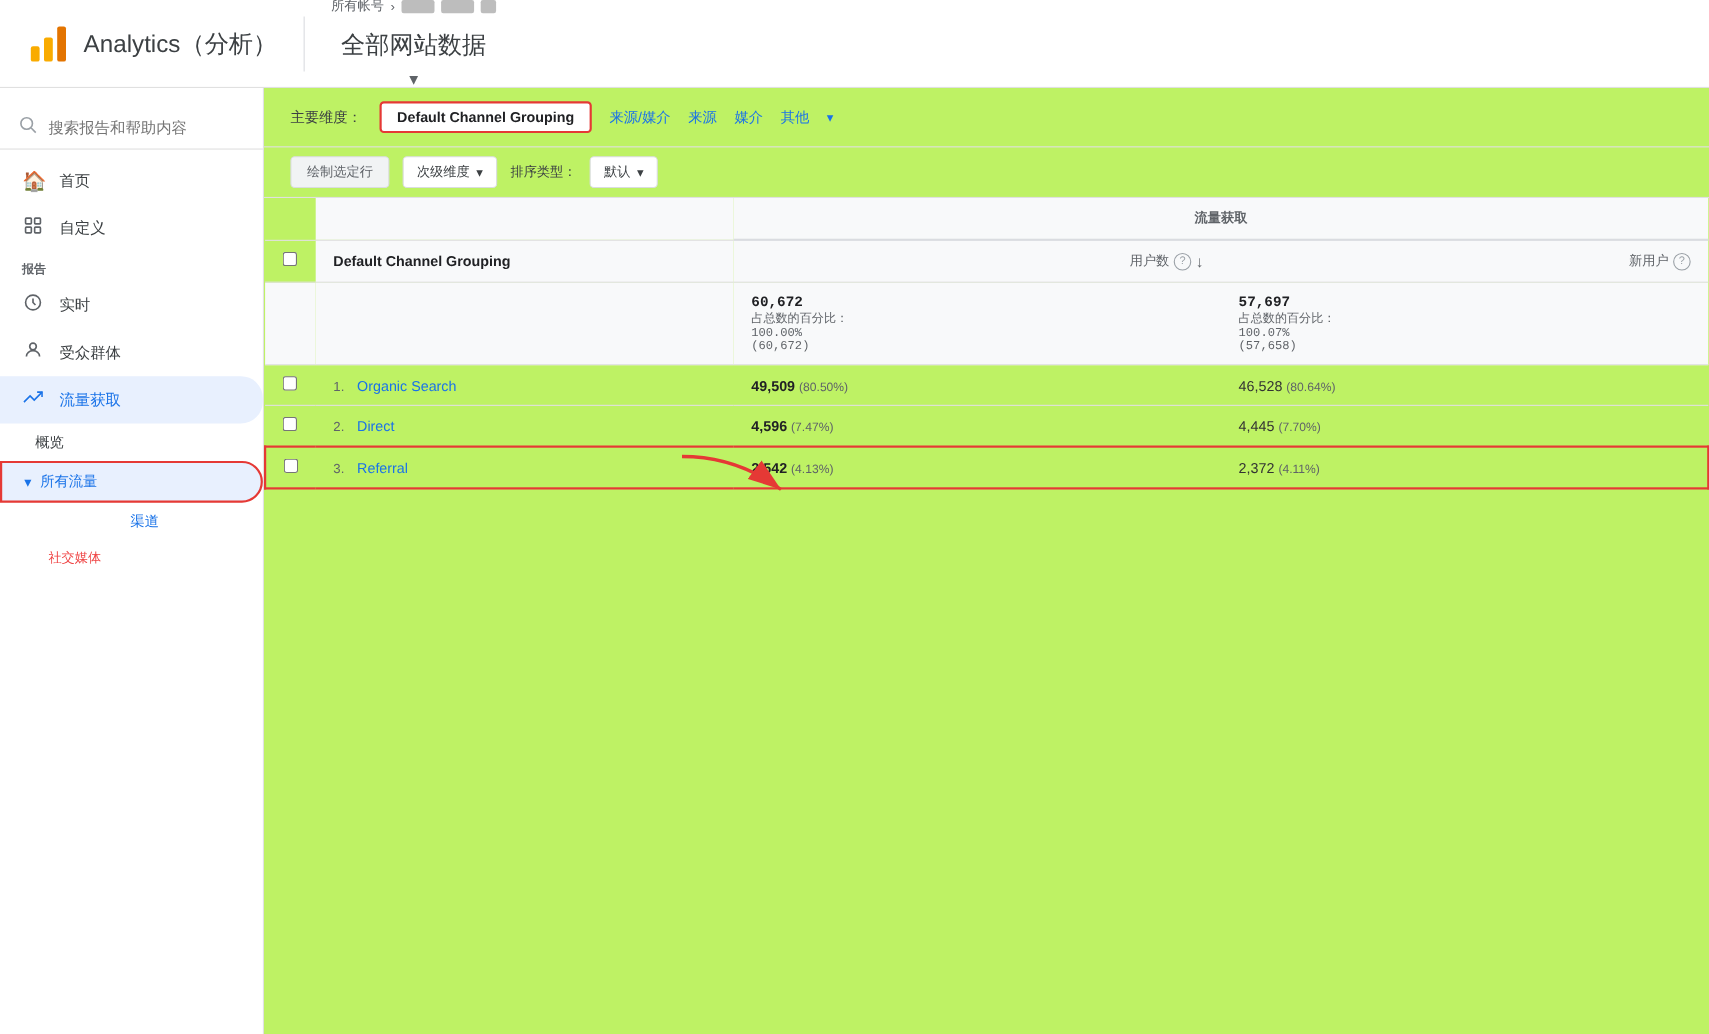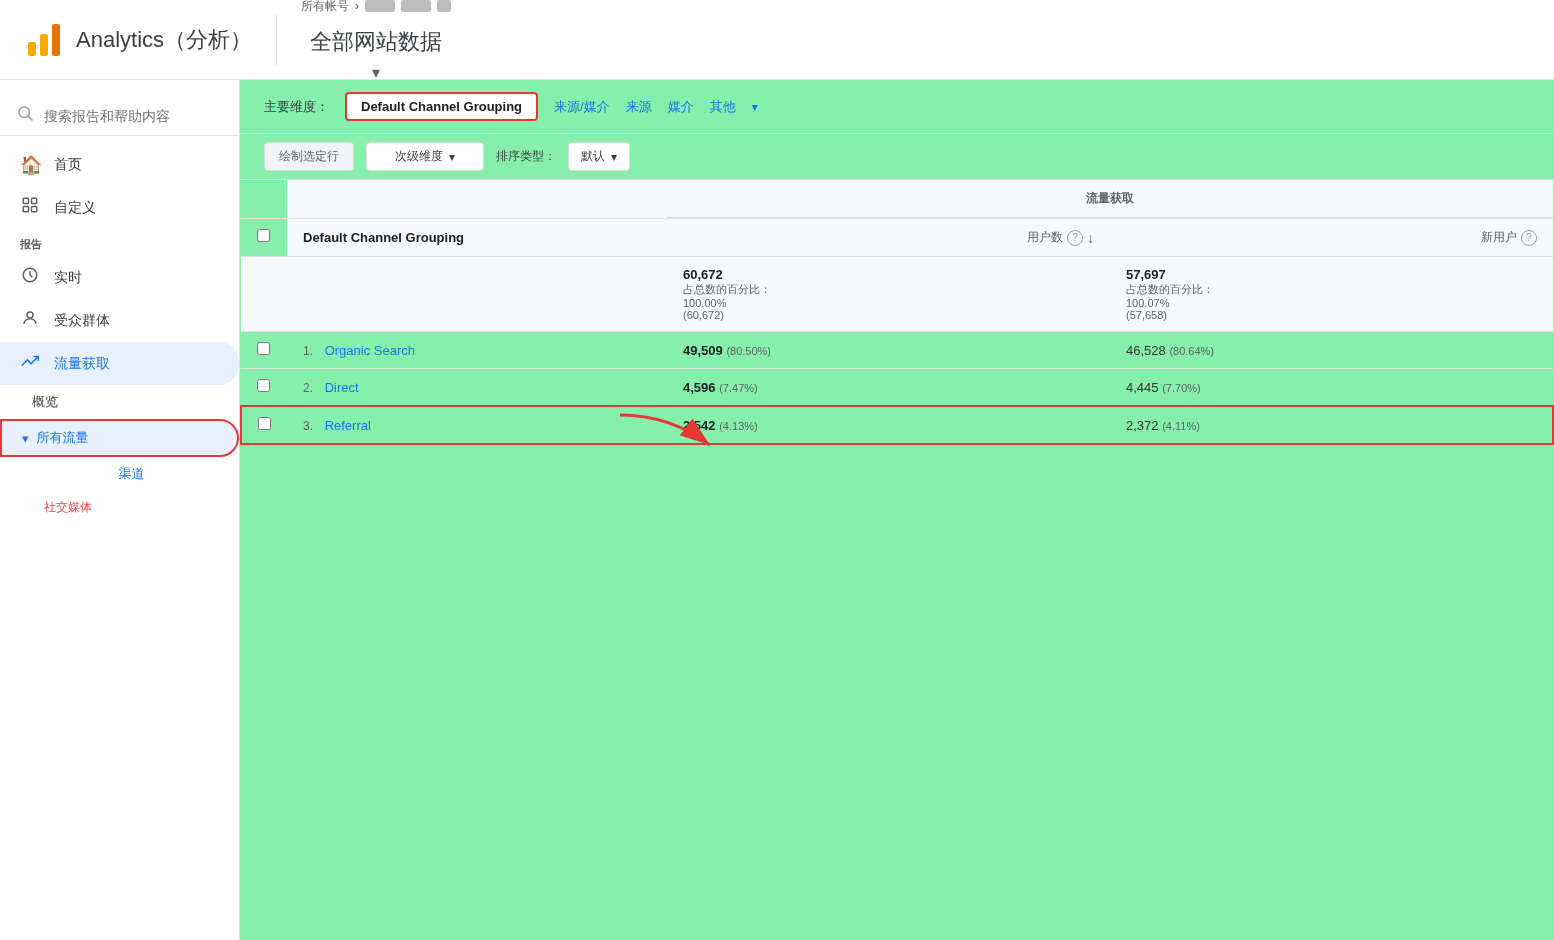--- a/index.html
+++ b/index.html
@@ -164,21 +164,21 @@
     .tree-more {
       padding: 8px 20px 8px 44px;
       color: #ef4444;
       font-size: 12px;
     }
 
     
     .main-content {
       flex: 1;
       overflow-y: auto;
-      background: #86efac;
+      background: #bef264;
     }
 
     
     .toolbar {
       display: flex;
       align-items: center;
       padding: 12px 24px;
       gap: 16px;
       border-bottom: 1px solid #e0e0e0;
       flex-wrap: wrap;
@@ -218,21 +218,21 @@
       border-radius: 4px;
       background: #f1f3f4;
       font-size: 12px;
       color: #5f6368;
       cursor: pointer;
     }
     .secondary-dim-btn {
       display: flex;
       align-items: center;
       gap: 6px;
-      padding: 5px 28px;
+      padding: 5px 12px;
       border: 1px solid #dadce0;
       border-radius: 4px;
       background: #fff;
       font-size: 12px;
       color: #3c4043;
       cursor: pointer;
     }
     .sort-label {
       font-size: 12px;
       color: #3c4043;
@@ -276,20 +276,21 @@
       border-bottom: 2px solid #dadce0;
     }
     .dim-col { width: 380px; }
     .metric-col { text-align: right; }
     .num-bold { font-weight: 600; color: #202124; }
     .num-sub { color: #5f6368; font-size: 11px; }
     .link-text { color: #1a73e8; cursor: pointer; text-decoration: none; }
 
     .summary-row td {
       background: #f8f9fa;
+      font-family: Liberation Mono, monospace;
     }
     .checkbox-cell { width: 40px; text-align: center; }
 
     .row-num { color: #5f6368; font-size: 12px; margin-right: 8px; }
 
     .header-metric {
       display: flex;
       align-items: center;
       justify-content: flex-end;
       gap: 4px;

